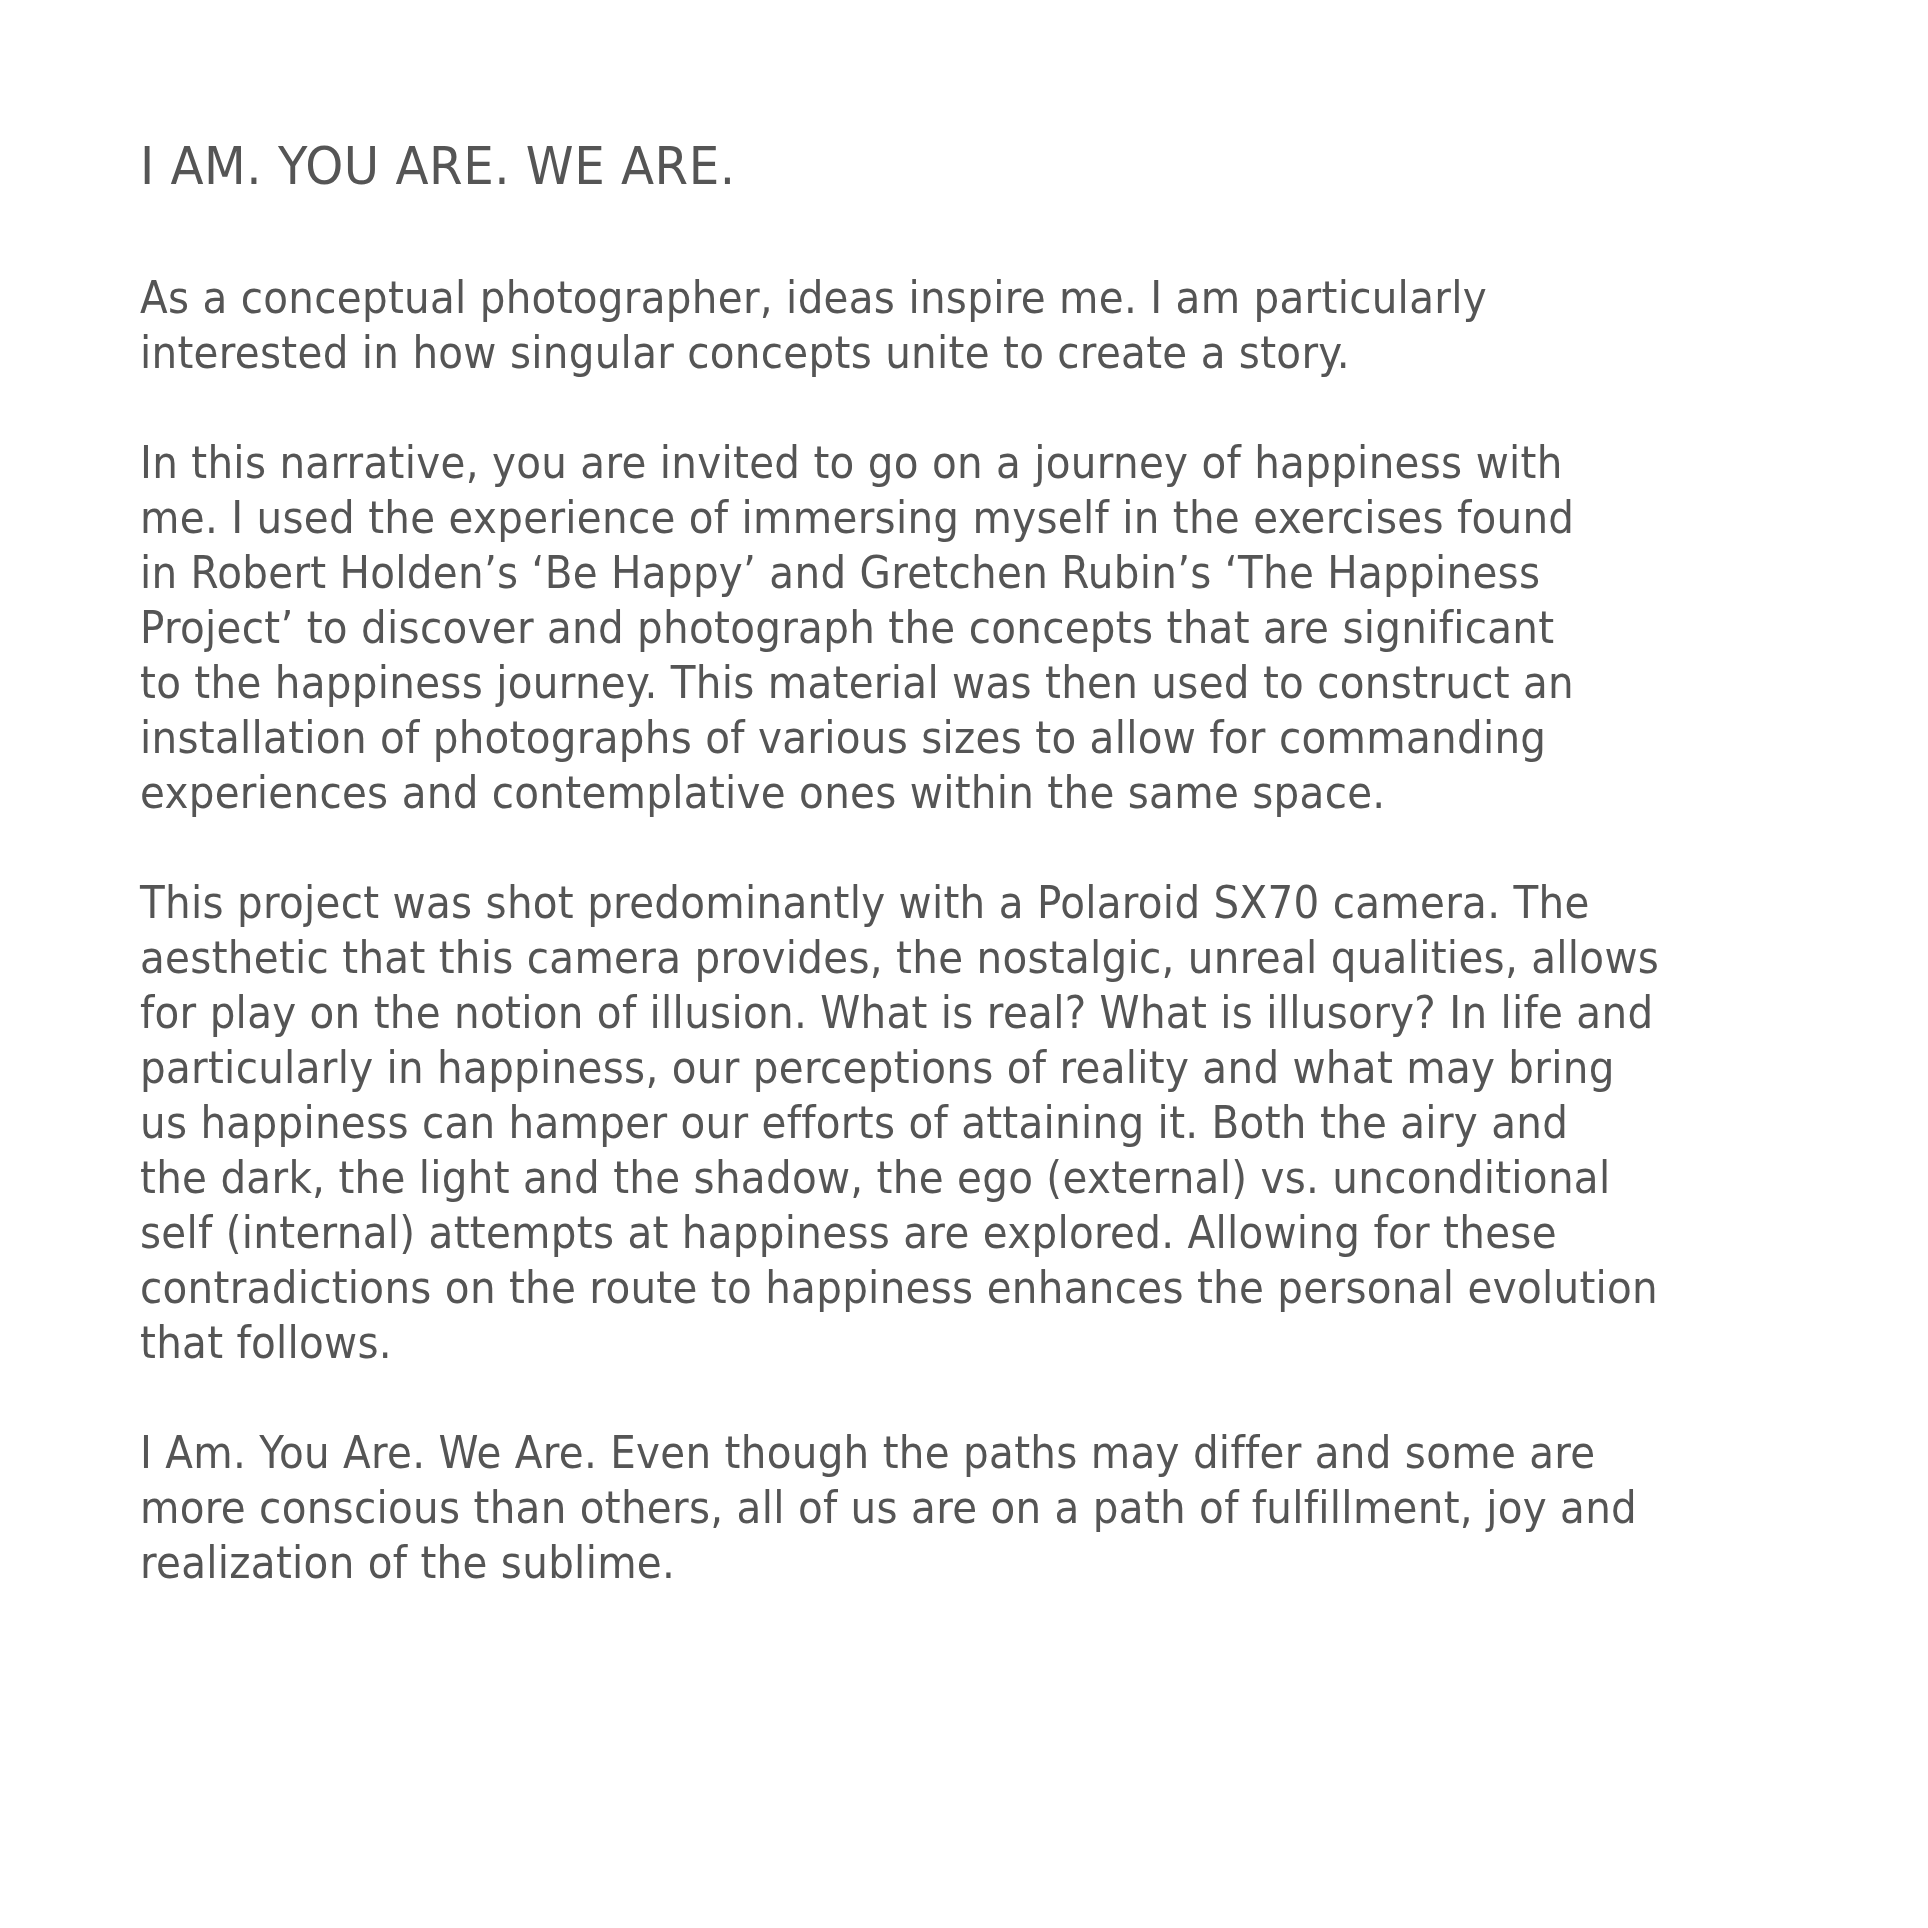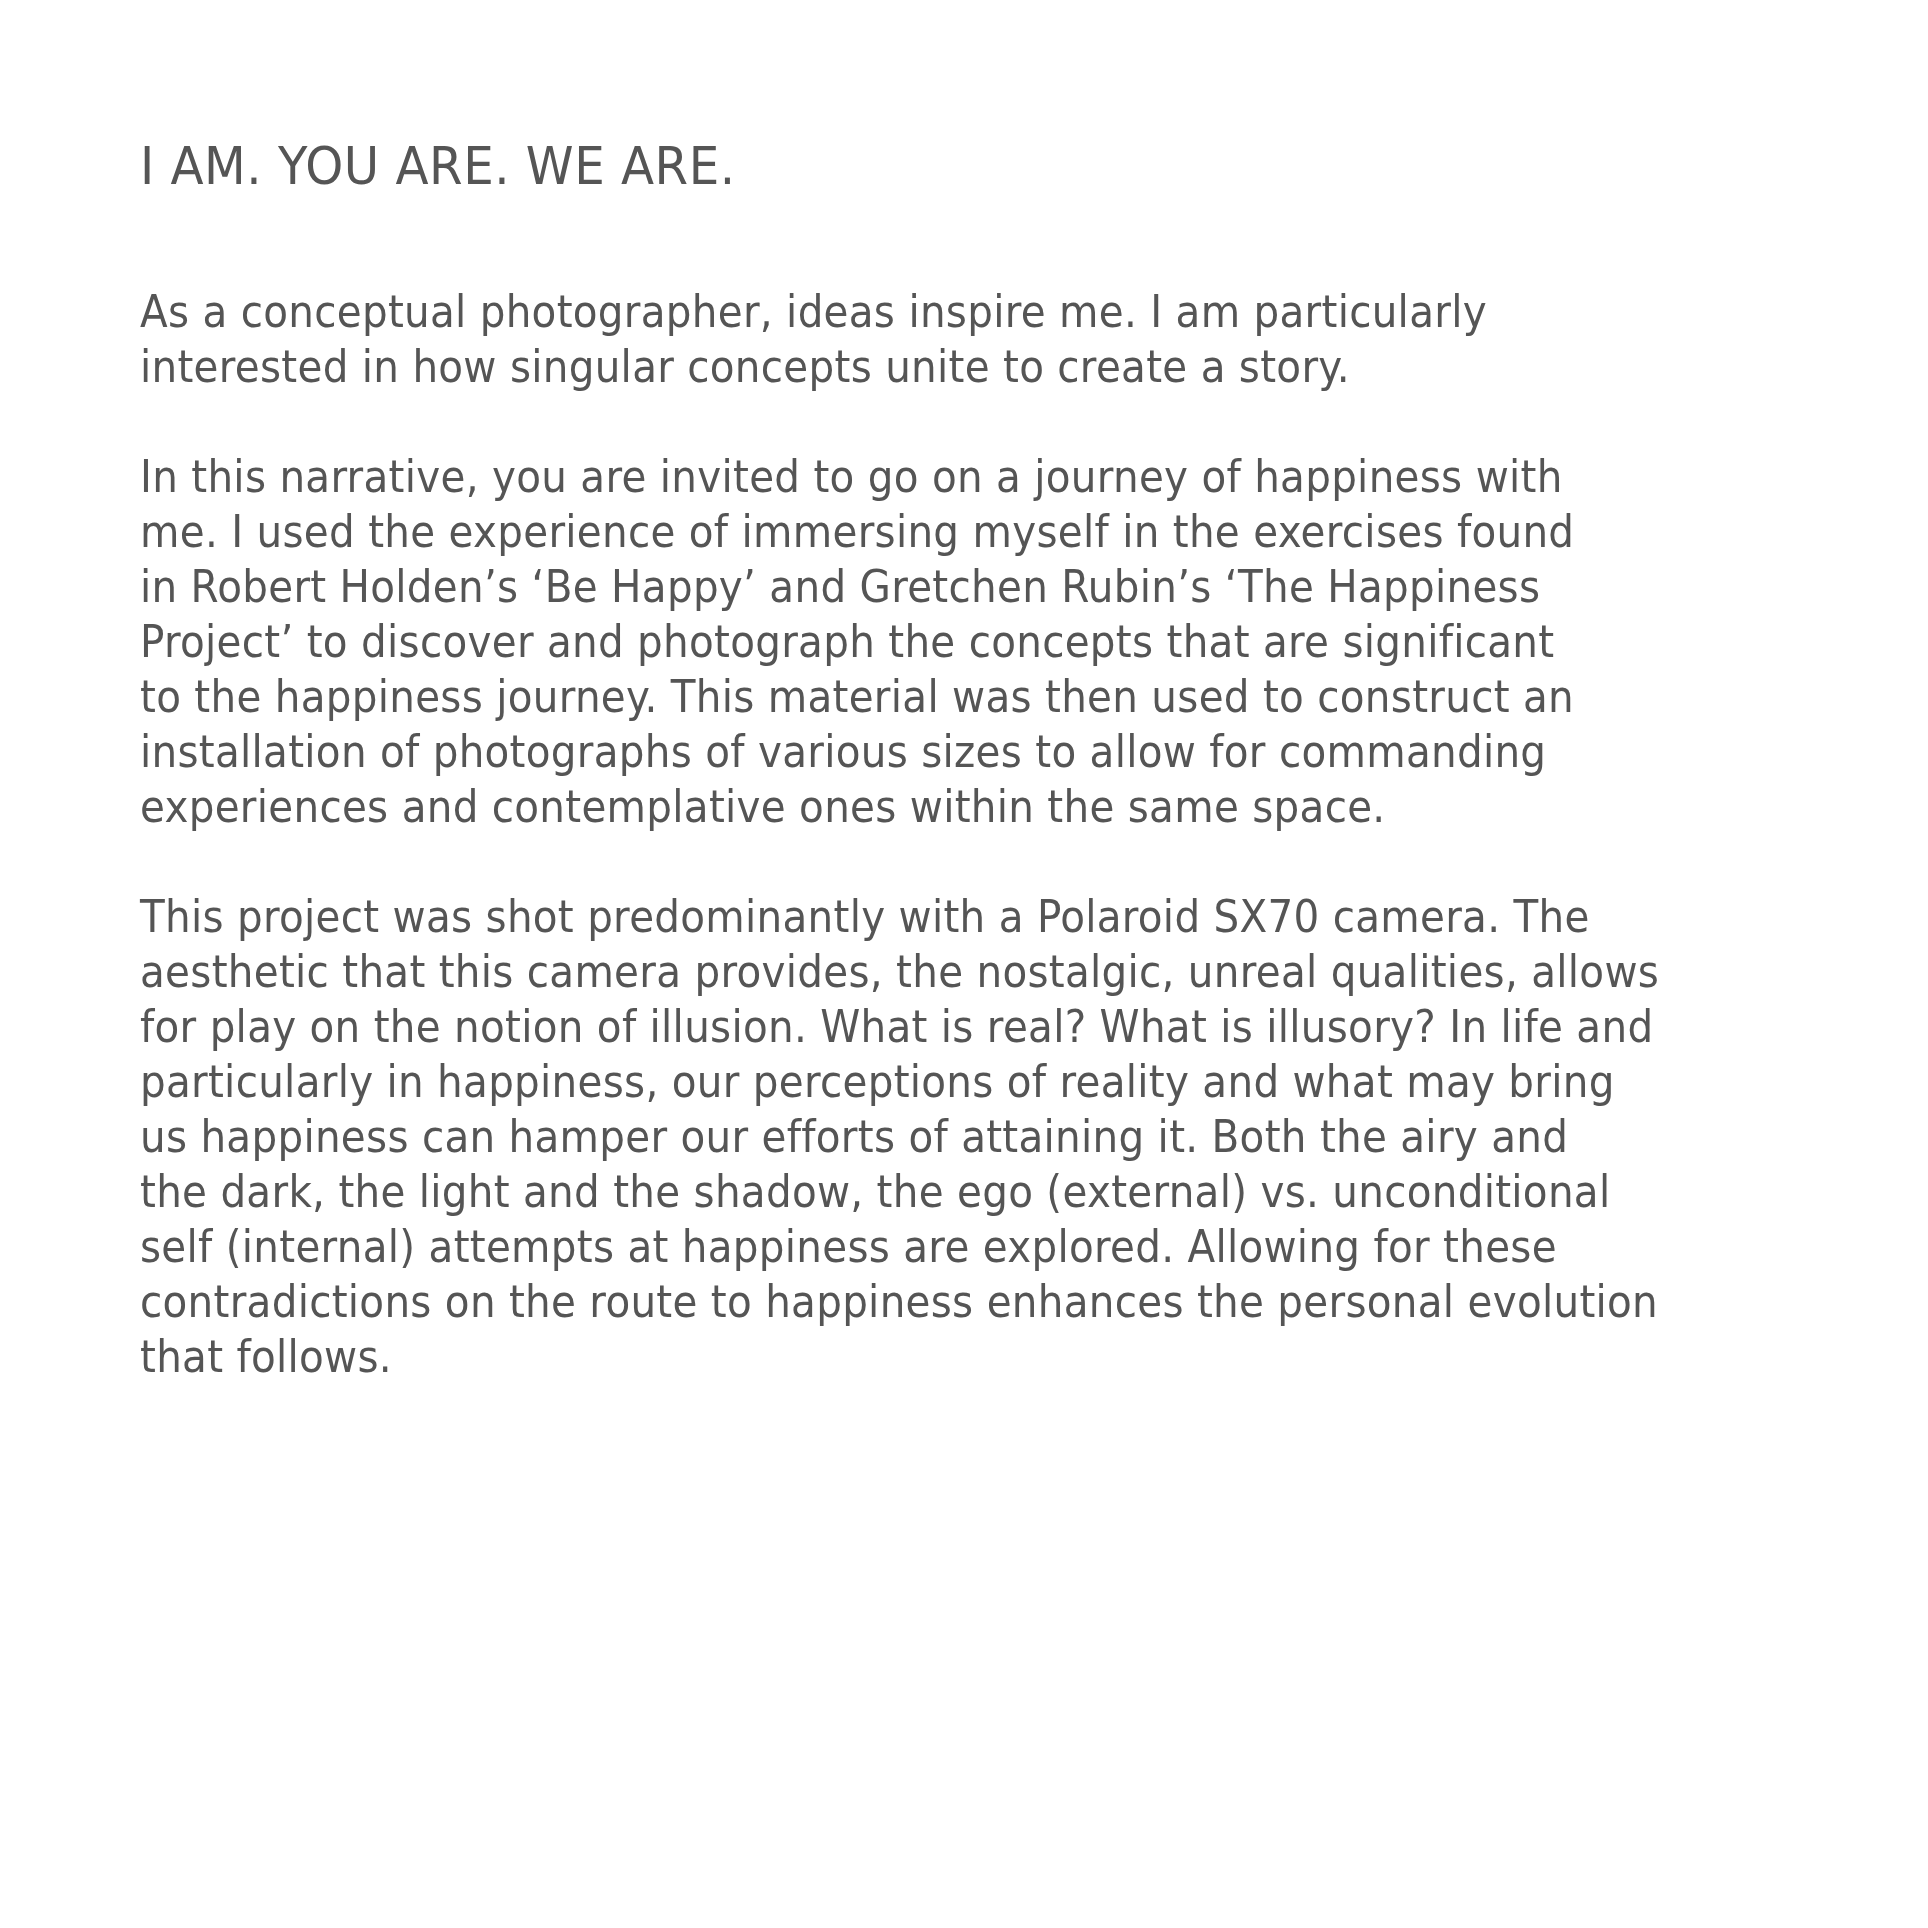--- a/index.html
+++ b/index.html
@@ -30,21 +30,21 @@
     letter-spacing: 0.5px;
     white-space: nowrap;
     margin: 0;
     font-weight: normal;
     transform-origin: left top;
     transform: scaleX(0.93);
   }
   .body-text {
     position: absolute;
     left: 0;
-    top: 284px;
+    top: 270px;
     margin: 0;
   }
   .para {
     margin: 0 0 55px 0;
   }
   .line {
     display: block;
     height: 55px;
     line-height: 55px;
     font-size: 44px;
@@ -82,16 +82,21 @@
       <span class="line">aesthetic that this camera provides, the nostalgic, unreal qualities, allows</span>
       <span class="line">for play on the notion of illusion. What is real? What is illusory? In life and</span>
       <span class="line">particularly in happiness, our perceptions of reality and what may bring</span>
       <span class="line">us happiness can hamper our efforts of attaining it. Both the airy and</span>
       <span class="line">the dark, the light and the shadow, the ego (external) vs. unconditional</span>
       <span class="line">self (internal) attempts at happiness are explored. Allowing for these</span>
       <span class="line">contradictions on the route to happiness enhances the personal evolution</span>
       <span class="line">that follows.</span>
     </p>
 
+    <p class="para">
+      <span class="line">I Am. You Are. We Are. Even though the paths may differ and some are</span>
+      <span class="line">more conscious than others, all of us are on a path of fulfillment, joy and</span>
+      <span class="line">realization of the sublime.</span>
+    </p>
 
   </div>
 </div>
 
 
 </body></html>

